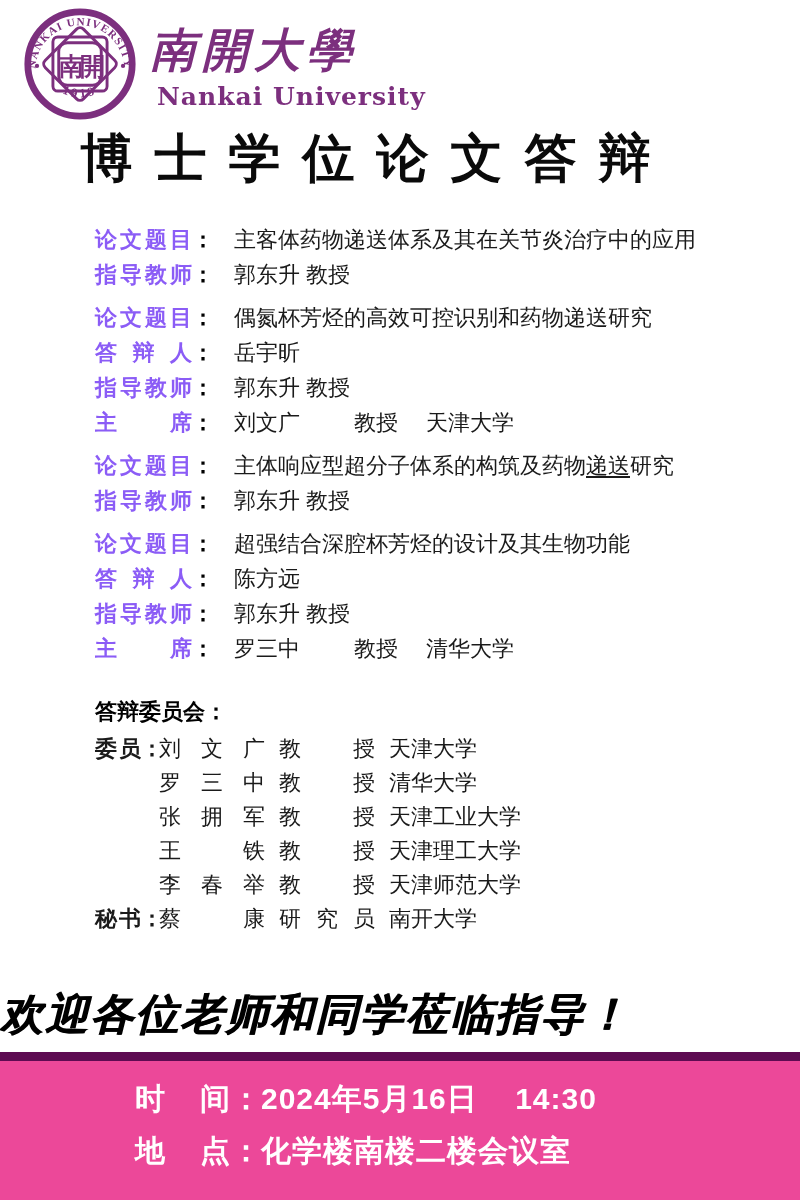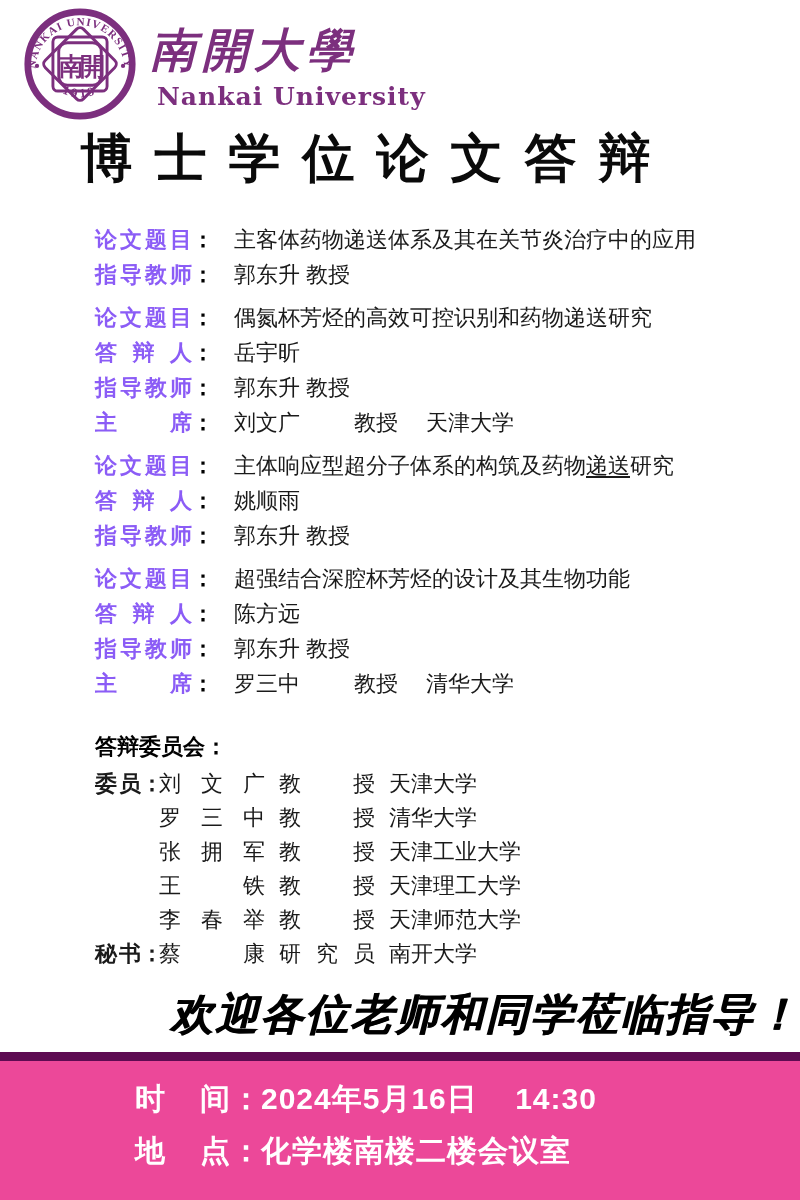--- a/index.html
+++ b/index.html
@@ -45,21 +45,21 @@
   .committee{margin-top:28px;}
   .cm-heading{font-weight:bold;height:35px;line-height:35px;margin-bottom:3px;color:#000;}
   .crow{height:34px;line-height:34px;white-space:nowrap;}
   .clabel{display:inline-block;width:46px;font-weight:bold;text-align:justify;text-align-last:justify;}
   .ccolon{display:inline-block;width:14px;font-weight:bold;}
   .cname{display:inline-block;width:106px;margin-left:4px;text-align:justify;text-align-last:justify;}
   .ctitle{display:inline-block;width:96px;margin-left:14px;text-align:justify;text-align-last:justify;}
   .cuni{margin-left:14px;}
   
   .welcome{
-    position:absolute;top:986px;left:0;width:800px;text-align:right;
+    position:absolute;top:986px;left:0;width:800px;text-align:left;
     font-family:"DejaVu Serif","Liberation Serif",serif;
     font-style:italic;font-weight:900;font-size:43px;color:#000;
     letter-spacing:2px;white-space:nowrap;
     text-shadow:1px 0 0 #000;
   }
   
   .footer{
     position:absolute;left:0;top:1052px;width:800px;height:148px;
     background:#ec4899;border-top:9px solid #5e0b52;box-sizing:border-box;
     color:#fff;padding:12px 0 0 135px;
@@ -124,23 +124,20 @@
     <div class="row">
       <span class="label">主席</span><span class="colon">：</span><span class="value"><span class="chair-name">刘文广</span><span class="chair-title">教授</span><span class="chair-uni">天津大学</span></span>
     </div>
   </div>
 
   <div class="block">
     <div class="row">
       <span class="label">论文题目</span><span class="colon">：</span><span class="value"><span>主体响应型超分子体系的构筑及药物</span><span class="u">递送</span><span>研究</span></span>
     </div>
     <div class="row">
-      <span class="label">答辩人</span><span class="colon">：</span><span class="value">姚顺雨</span>
-    </div>
-    <div class="row">
       <span class="label">指导教师</span><span class="colon">：</span><span class="value">郭东升 教授</span>
     </div>
   </div>
 
   <div class="block">
     <div class="row">
       <span class="label">论文题目</span><span class="colon">：</span><span class="value">超强结合深腔杯芳烃的设计及其生物功能</span>
     </div>
     <div class="row">
       <span class="label">答辩人</span><span class="colon">：</span><span class="value">陈方远</span>

